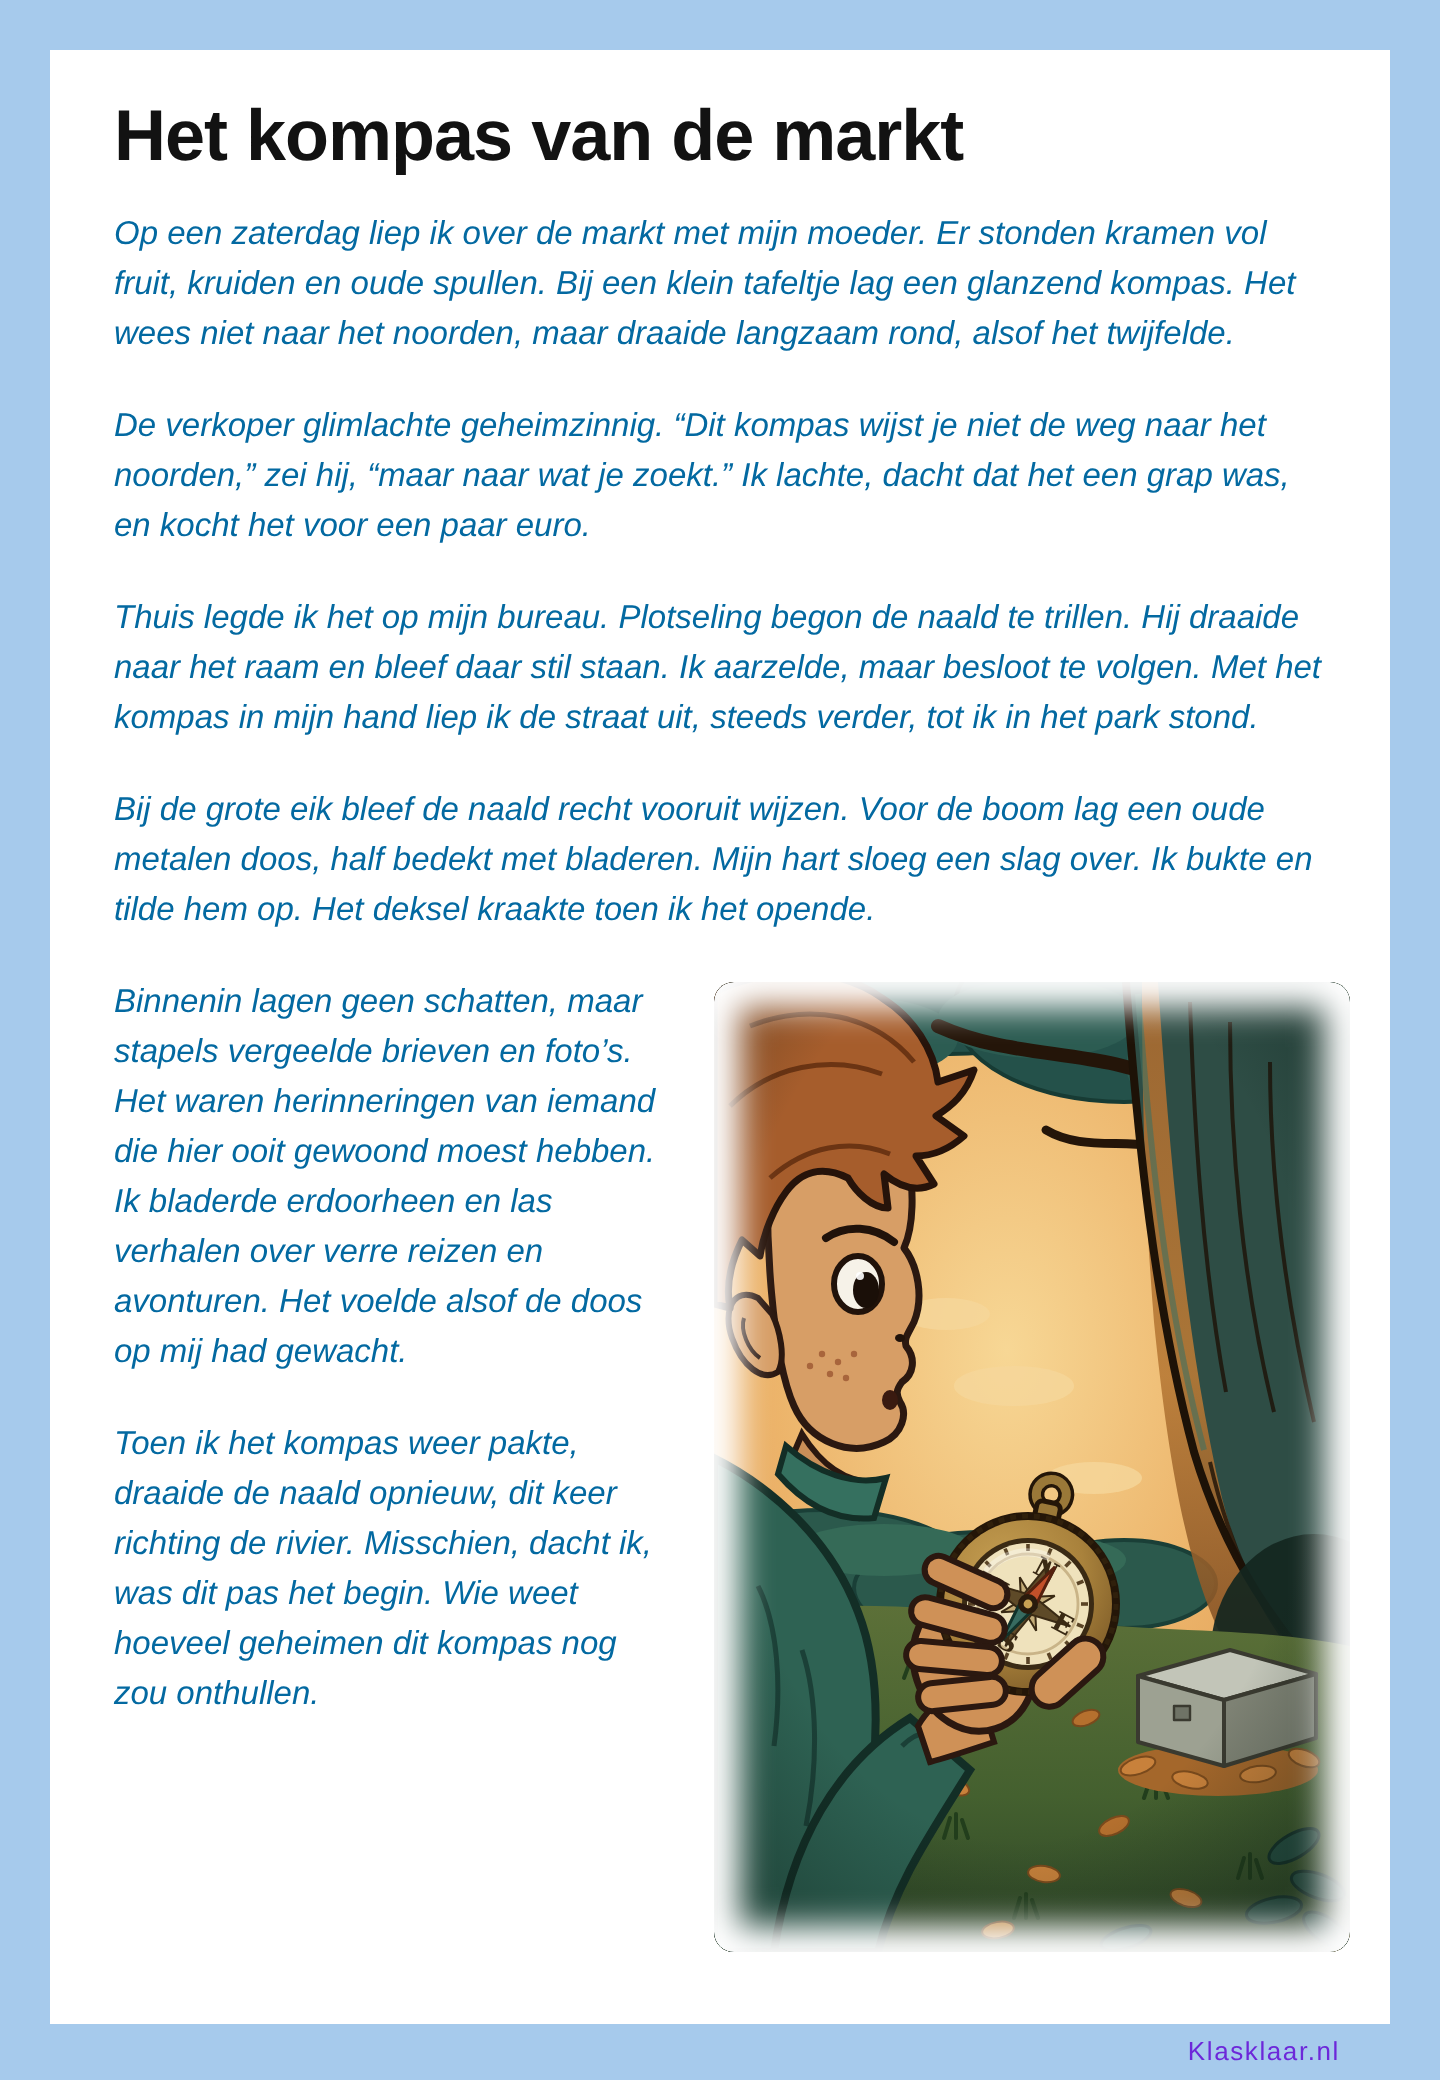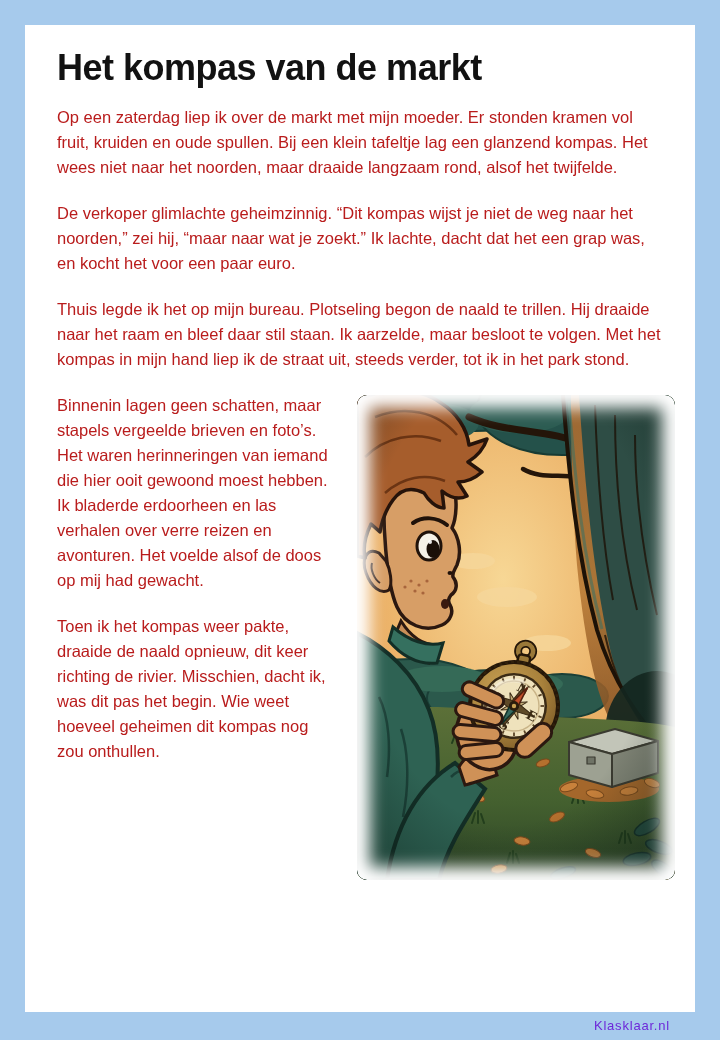--- a/index.html
+++ b/index.html
@@ -28,21 +28,22 @@
     line-height:1.15;
     font-weight:700;
     letter-spacing:-0.5px;
     color:#121212;
   }
 
   .page p {
     margin:0 0 21px 0;
     font-size:16.5px;
     line-height:25px;
-    color:#b91c1c;
+    color:#0369a1;
+    font-style:italic;
   }
 
   .illustration {
     float:right;
     width:318px; height:485px;
     margin:2px -12px 10px 22px;
     position:relative;
     border-radius:10px;
     overflow:hidden;
   }
@@ -73,20 +74,21 @@
 <body>
 
 <div class="canvas">
   <div class="page">
 
     <h1>Het kompas van de markt</h1>
 
     <p>Op een zaterdag liep ik over de markt met mijn moeder. Er stonden kramen vol fruit, kruiden en oude spullen. Bij een klein tafeltje lag een glanzend kompas. Het wees niet naar het noorden, maar draaide langzaam rond, alsof het twijfelde.</p>
     <p>De verkoper glimlachte geheimzinnig. “Dit kompas wijst je niet de weg naar het noorden,” zei hij, “maar naar wat je zoekt.” Ik lachte, dacht dat het een grap was, en kocht het voor een paar euro.</p>
     <p>Thuis legde ik het op mijn bureau. Plotseling begon de naald te trillen. Hij draaide naar het raam en bleef daar stil staan. Ik aarzelde, maar besloot te volgen. Met het kompas in mijn hand liep ik de straat uit, steeds verder, tot ik in het park stond.</p>
+    <p>Bij de grote eik bleef de naald recht vooruit wijzen. Voor de boom lag een oude metalen doos, half bedekt met bladeren. Mijn hart sloeg een slag over. Ik bukte en tilde hem op. Het deksel kraakte toen ik het opende.</p>
 
     <div class="illustration">
       <svg viewBox="0 0 318 485" xmlns="http://www.w3.org/2000/svg">
         <defs>
           <radialGradient id="sky" cx="46%" cy="38%" r="75%">
             <stop offset="0%" stop-color="#F7D795"></stop>
             <stop offset="50%" stop-color="#ECB369"></stop>
             <stop offset="100%" stop-color="#D6924E"></stop>
           </radialGradient>
           <linearGradient id="groundG" x1="0" y1="0" x2="0" y2="1">

